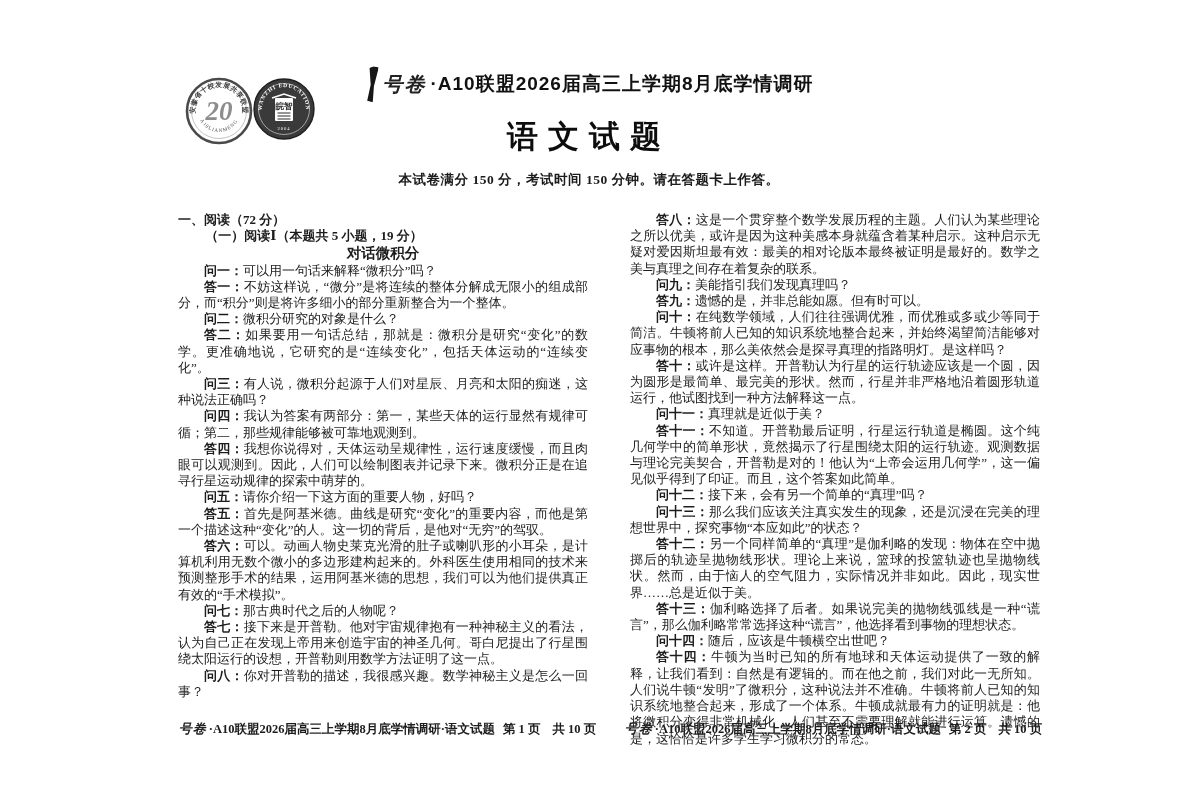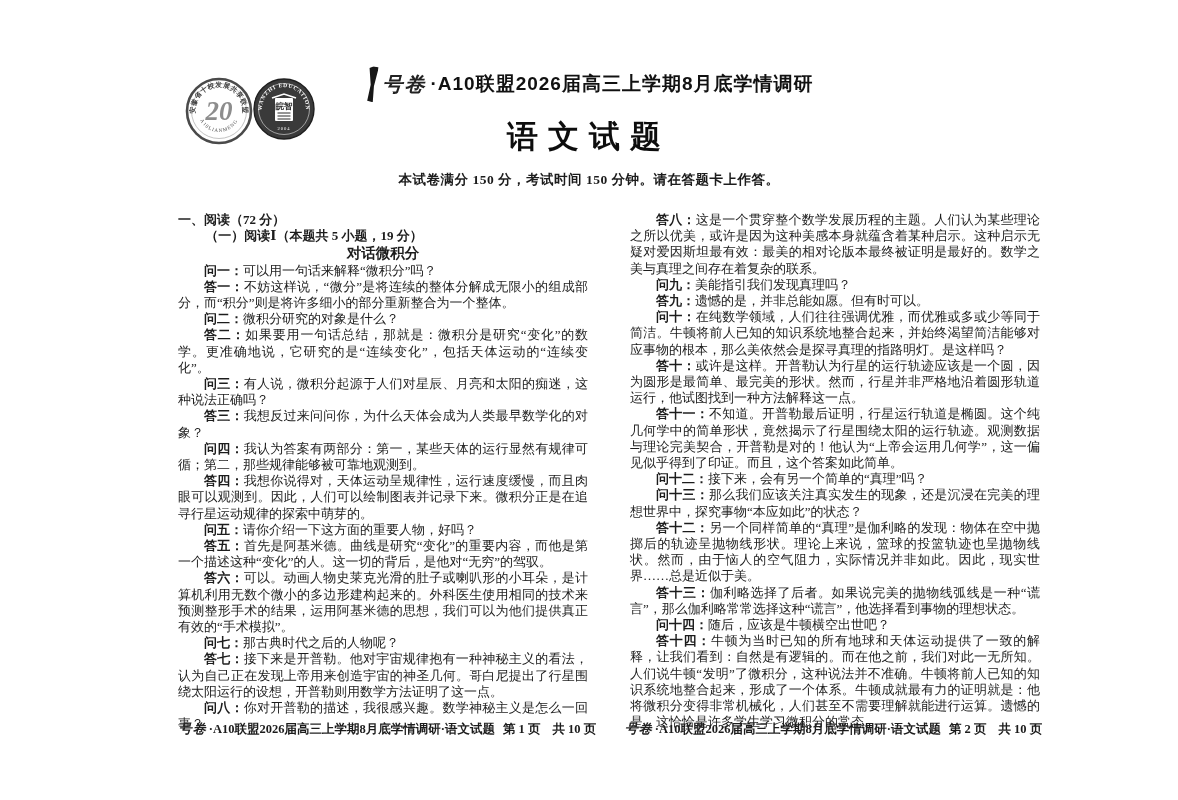--- a/index.html
+++ b/index.html
@@ -94,39 +94,39 @@
     <section class="col">
       <p class="sec-head">一、阅读（72 分）</p>
       <p class="sec-sub">（一）阅读Ⅰ（本题共 5 小题，19 分）</p>
       <p class="passage-title">对话微积分</p>
       <div>
           <p class="para"><b>问一：</b><span>可以用一句话来解释“微积分”吗？</span></p>
           <p class="para"><b>答一：</b><span>不妨这样说，“微分”是将连续的整体分解成无限小的组成部分，而“积分”则是将许多细小的部分重新整合为一个整体。</span></p>
           <p class="para"><b>问二：</b><span>微积分研究的对象是什么？</span></p>
           <p class="para"><b>答二：</b><span>如果要用一句话总结，那就是：微积分是研究“变化”的数学。更准确地说，它研究的是“连续变化”，包括天体运动的“连续变化”。</span></p>
           <p class="para"><b>问三：</b><span>有人说，微积分起源于人们对星辰、月亮和太阳的痴迷，这种说法正确吗？</span></p>
-          <p class="para"><b>答三：</b><span>我想反过来问问你，为什么天体会成为人类最早数学化的对象？</span></p>
           <p class="para"><b>问四：</b><span>我认为答案有两部分：第一，某些天体的运行显然有规律可循；第二，那些规律能够被可靠地观测到。</span></p>
           <p class="para"><b>答四：</b><span>我想你说得对，天体运动呈规律性，运行速度缓慢，而且肉眼可以观测到。因此，人们可以绘制图表并记录下来。微积分正是在追寻行星运动规律的探索中萌芽的。</span></p>
           <p class="para"><b>问五：</b><span>请你介绍一下这方面的重要人物，好吗？</span></p>
           <p class="para"><b>答五：</b><span>首先是阿基米德。曲线是研究“变化”的重要内容，而他是第一个描述这种“变化”的人。这一切的背后，是他对“无穷”的驾驭。</span></p>
           <p class="para"><b>答六：</b><span>可以。动画人物史莱克光滑的肚子或喇叭形的小耳朵，是计算机利用无数个微小的多边形建构起来的。外科医生使用相同的技术来预测整形手术的结果，运用阿基米德的思想，我们可以为他们提供真正有效的“手术模拟”。</span></p>
           <p class="para"><b>问七：</b><span>那古典时代之后的人物呢？</span></p>
           <p class="para"><b>答七：</b><span>接下来是开普勒。他对宇宙规律抱有一种神秘主义的看法，认为自己正在发现上帝用来创造宇宙的神圣几何。哥白尼提出了行星围绕太阳运行的设想，开普勒则用数学方法证明了这一点。</span></p>
           <p class="para"><b>问八：</b><span>你对开普勒的描述，我很感兴趣。数学神秘主义是怎么一回事？</span></p>
         </div>
     </section>
 
     <section class="col">
       <div>
           <p class="para"><b>答八：</b><span>这是一个贯穿整个数学发展历程的主题。人们认为某些理论之所以优美，或许是因为这种美感本身就蕴含着某种启示。这种启示无疑对爱因斯坦最有效：最美的相对论版本最终被证明是最好的。数学之美与真理之间存在着复杂的联系。</span></p>
           <p class="para"><b>问九：</b><span>美能指引我们发现真理吗？</span></p>
           <p class="para"><b>答九：</b><span>遗憾的是，并非总能如愿。但有时可以。</span></p>
           <p class="para"><b>问十：</b><span>在纯数学领域，人们往往强调优雅，而优雅或多或少等同于简洁。牛顿将前人已知的知识系统地整合起来，并始终渴望简洁能够对应事物的根本，那么美依然会是探寻真理的指路明灯。是这样吗？</span></p>
           <p class="para"><b>答十：</b><span>或许是这样。开普勒认为行星的运行轨迹应该是一个圆，因为圆形是最简单、最完美的形状。然而，行星并非严格地沿着圆形轨道运行，他试图找到一种方法解释这一点。</span></p>
+          <p class="para"><b>问十一：</b><span>真理就是近似于美？</span></p>
           <p class="para"><b>答十一：</b><span>不知道。开普勒最后证明，行星运行轨道是椭圆。这个纯几何学中的简单形状，竟然揭示了行星围绕太阳的运行轨迹。观测数据与理论完美契合，开普勒是对的！他认为“上帝会运用几何学”，这一偏见似乎得到了印证。而且，这个答案如此简单。</span></p>
           <p class="para"><b>问十二：</b><span>接下来，会有另一个简单的“真理”吗？</span></p>
           <p class="para"><b>问十三：</b><span>那么我们应该关注真实发生的现象，还是沉浸在完美的理想世界中，探究事物“本应如此”的状态？</span></p>
           <p class="para"><b>答十二：</b><span>另一个同样简单的“真理”是伽利略的发现：物体在空中抛掷后的轨迹呈抛物线形状。理论上来说，篮球的投篮轨迹也呈抛物线状。然而，由于恼人的空气阻力，实际情况并非如此。因此，现实世界……总是近似于美。</span></p>
           <p class="para"><b>答十三：</b><span>伽利略选择了后者。如果说完美的抛物线弧线是一种“谎言”，那么伽利略常常选择这种“谎言”，他选择看到事物的理想状态。</span></p>
           <p class="para"><b>问十四：</b><span>随后，应该是牛顿横空出世吧？</span></p>
           <p class="para"><b>答十四：</b><span>牛顿为当时已知的所有地球和天体运动提供了一致的解释，让我们看到：自然是有逻辑的。而在他之前，我们对此一无所知。人们说牛顿“发明”了微积分，这种说法并不准确。牛顿将前人已知的知识系统地整合起来，形成了一个体系。牛顿成就最有力的证明就是：他将微积分变得非常机械化，人们甚至不需要理解就能进行运算。遗憾的是，这恰恰是许多学生学习微积分的常态。</span></p>
         </div>
     </section>
   </div>

